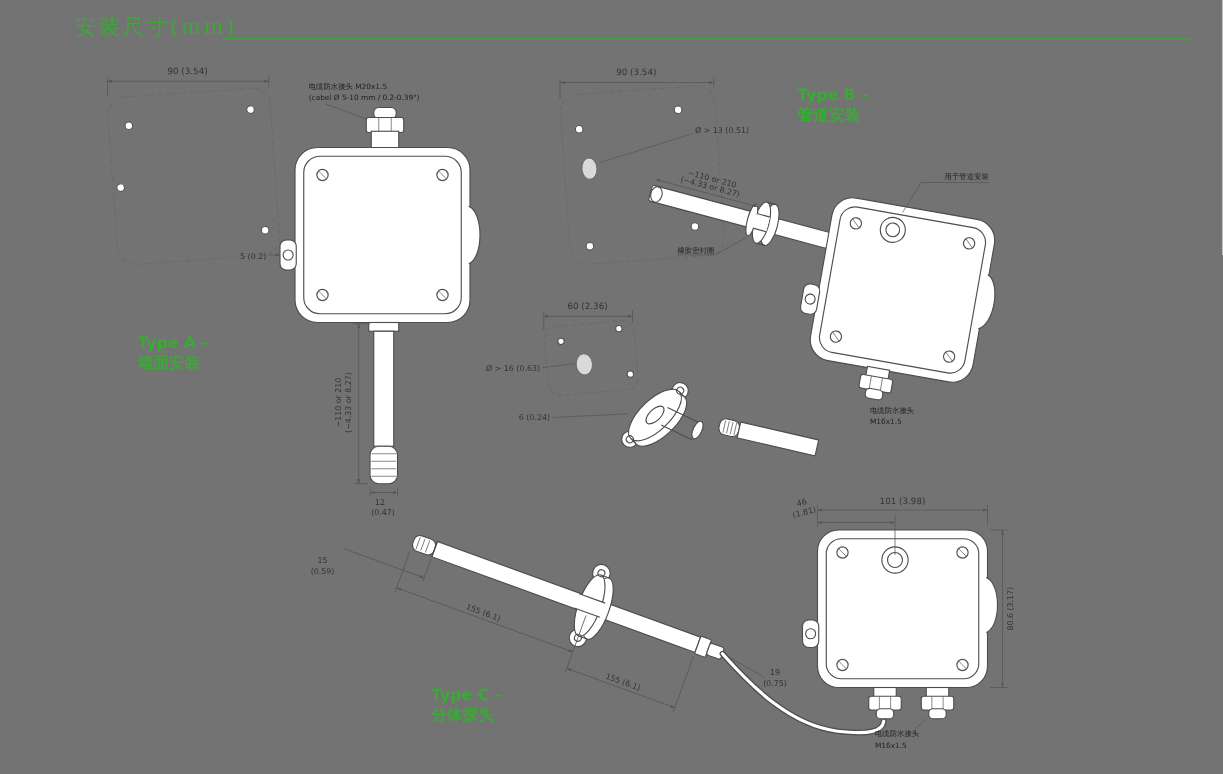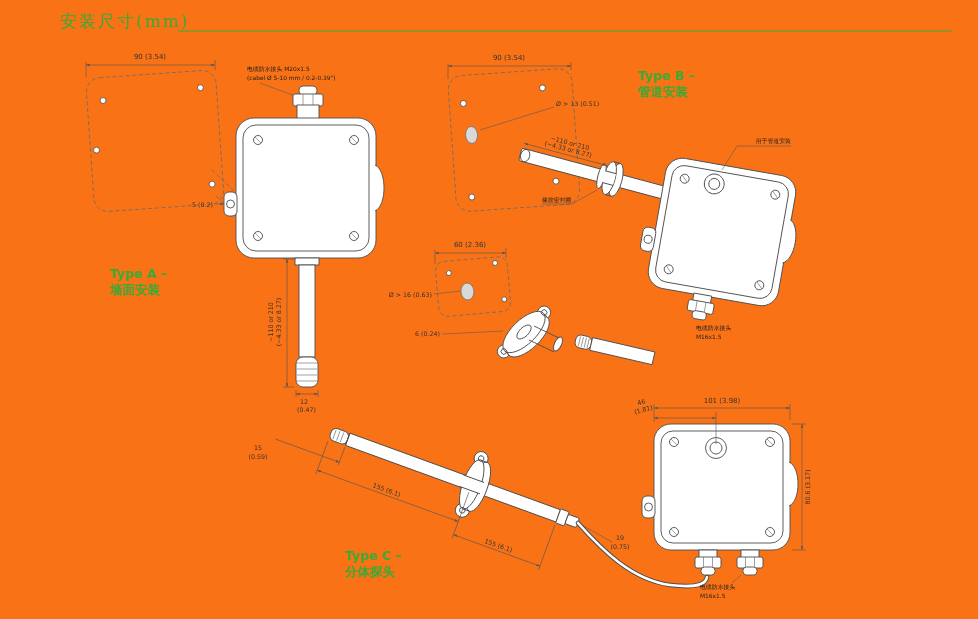--- a/index.html
+++ b/index.html
@@ -1,16 +1,16 @@
 <!DOCTYPE html>
 <html><head>
 <meta charset="utf-8">
 <style>
   html,body{margin:0;padding:0;background:#fff;}
-  .page{position:relative;width:978px;height:619px;background:#f97316;overflow:hidden;}
+  .page{position:relative;width:978px;height:619px;background:#737373;overflow:hidden;}
   svg{display:block;}
   svg text{font-family:"DejaVu Sans",sans-serif;fill:#333;}
   .ln{stroke:#4d4d4d;stroke-width:0.9;fill:none;}
   .lnf{stroke:#4d4d4d;stroke-width:0.9;fill:#fff;}
   .dash{stroke:#6a6a6a;stroke-width:0.8;fill:none;stroke-dasharray:4 2.6;}
   .dl{stroke:#555;stroke-width:0.6;fill:none;}
   .thin{stroke:#555;stroke-width:0.55;fill:none;}
   .hole{fill:#fff;stroke:#4d4d4d;stroke-width:0.8;}
   .holeg{fill:#d9d9d9;stroke:#666;stroke-width:0.7;}
   .mask{fill:#fff;stroke:none;}

